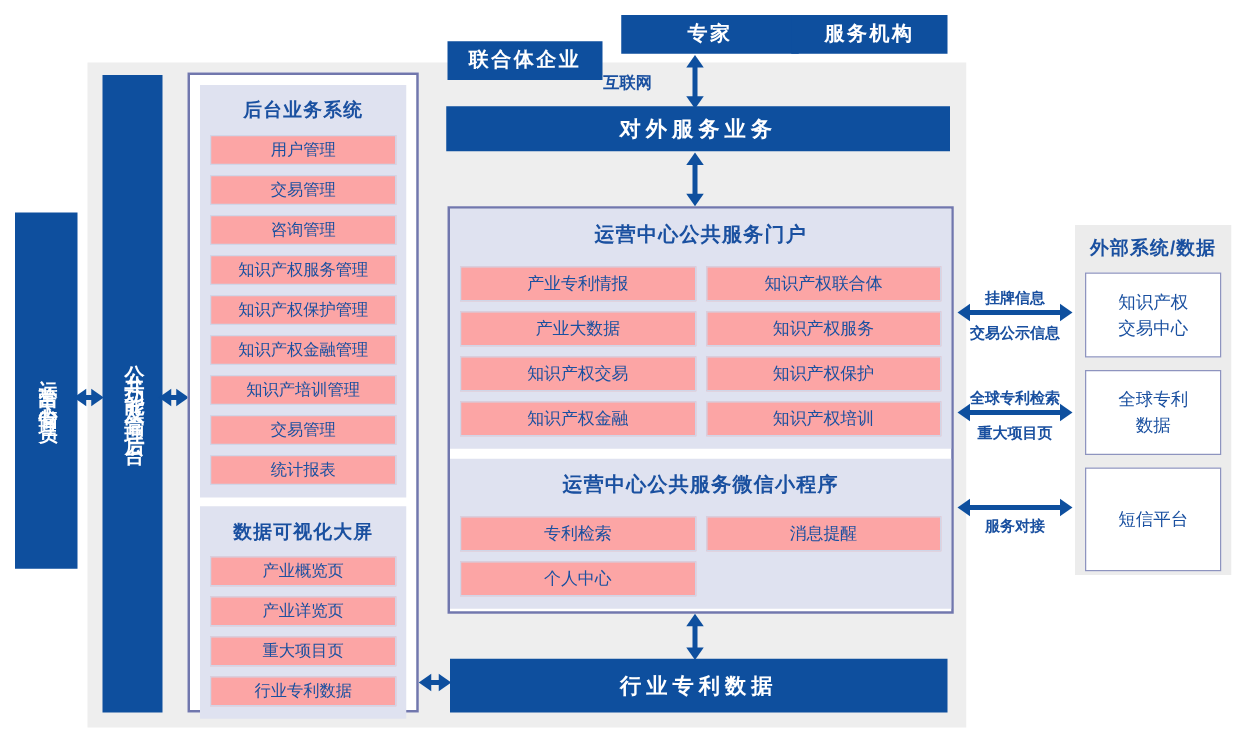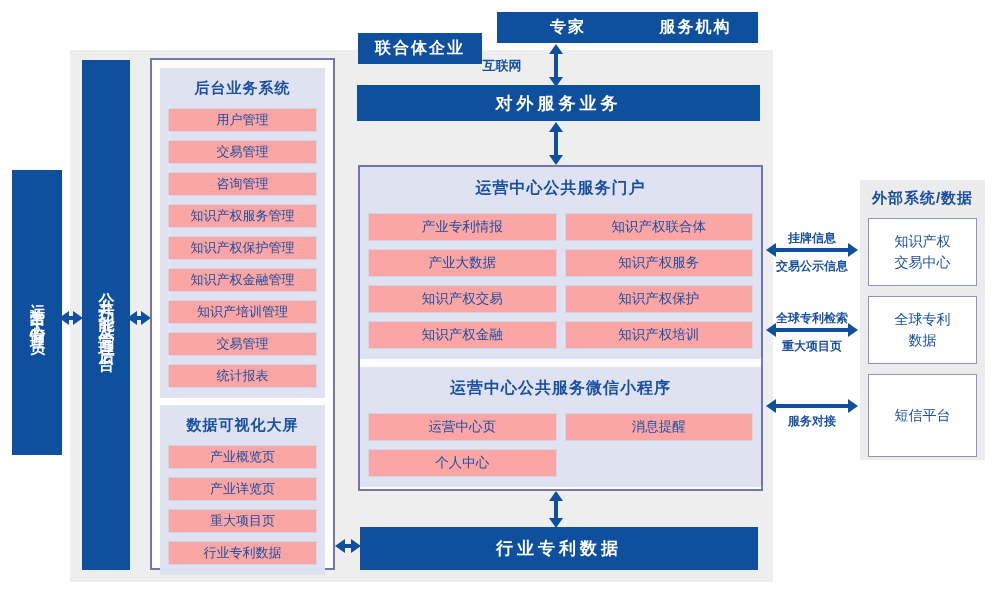--- a/index.html
+++ b/index.html
@@ -92,21 +92,21 @@
         <div class="panel-item">知识产权服务</div>
         <div class="panel-item">知识产权交易</div>
         <div class="panel-item">知识产权保护</div>
         <div class="panel-item">知识产权金融</div>
         <div class="panel-item">知识产权培训</div>
       </div>
     </div>
     <div class="lav-panel" style="margin-top:8px;">
       <div class="panel-title big-title" style="padding-bottom:6px;">运营中心公共服务微信小程序</div>
       <div class="grid2">
-        <div class="panel-item">运营中心页</div>
+        <div class="panel-item">专利检索</div>
         <div class="panel-item">消息提醒</div>
         <div class="panel-item">个人中心</div>
       </div>
     </div>
   </div>
 
   <div class="arr-v" style="left:554px;top:500px;height:19px;"></div>
   <div class="bluebox hbar" style="left:360px;top:527px;width:398px;height:43px;">行业专利数据</div>
   <div class="arr-h" style="left:344px;top:544px;width:8px;"></div>
 

